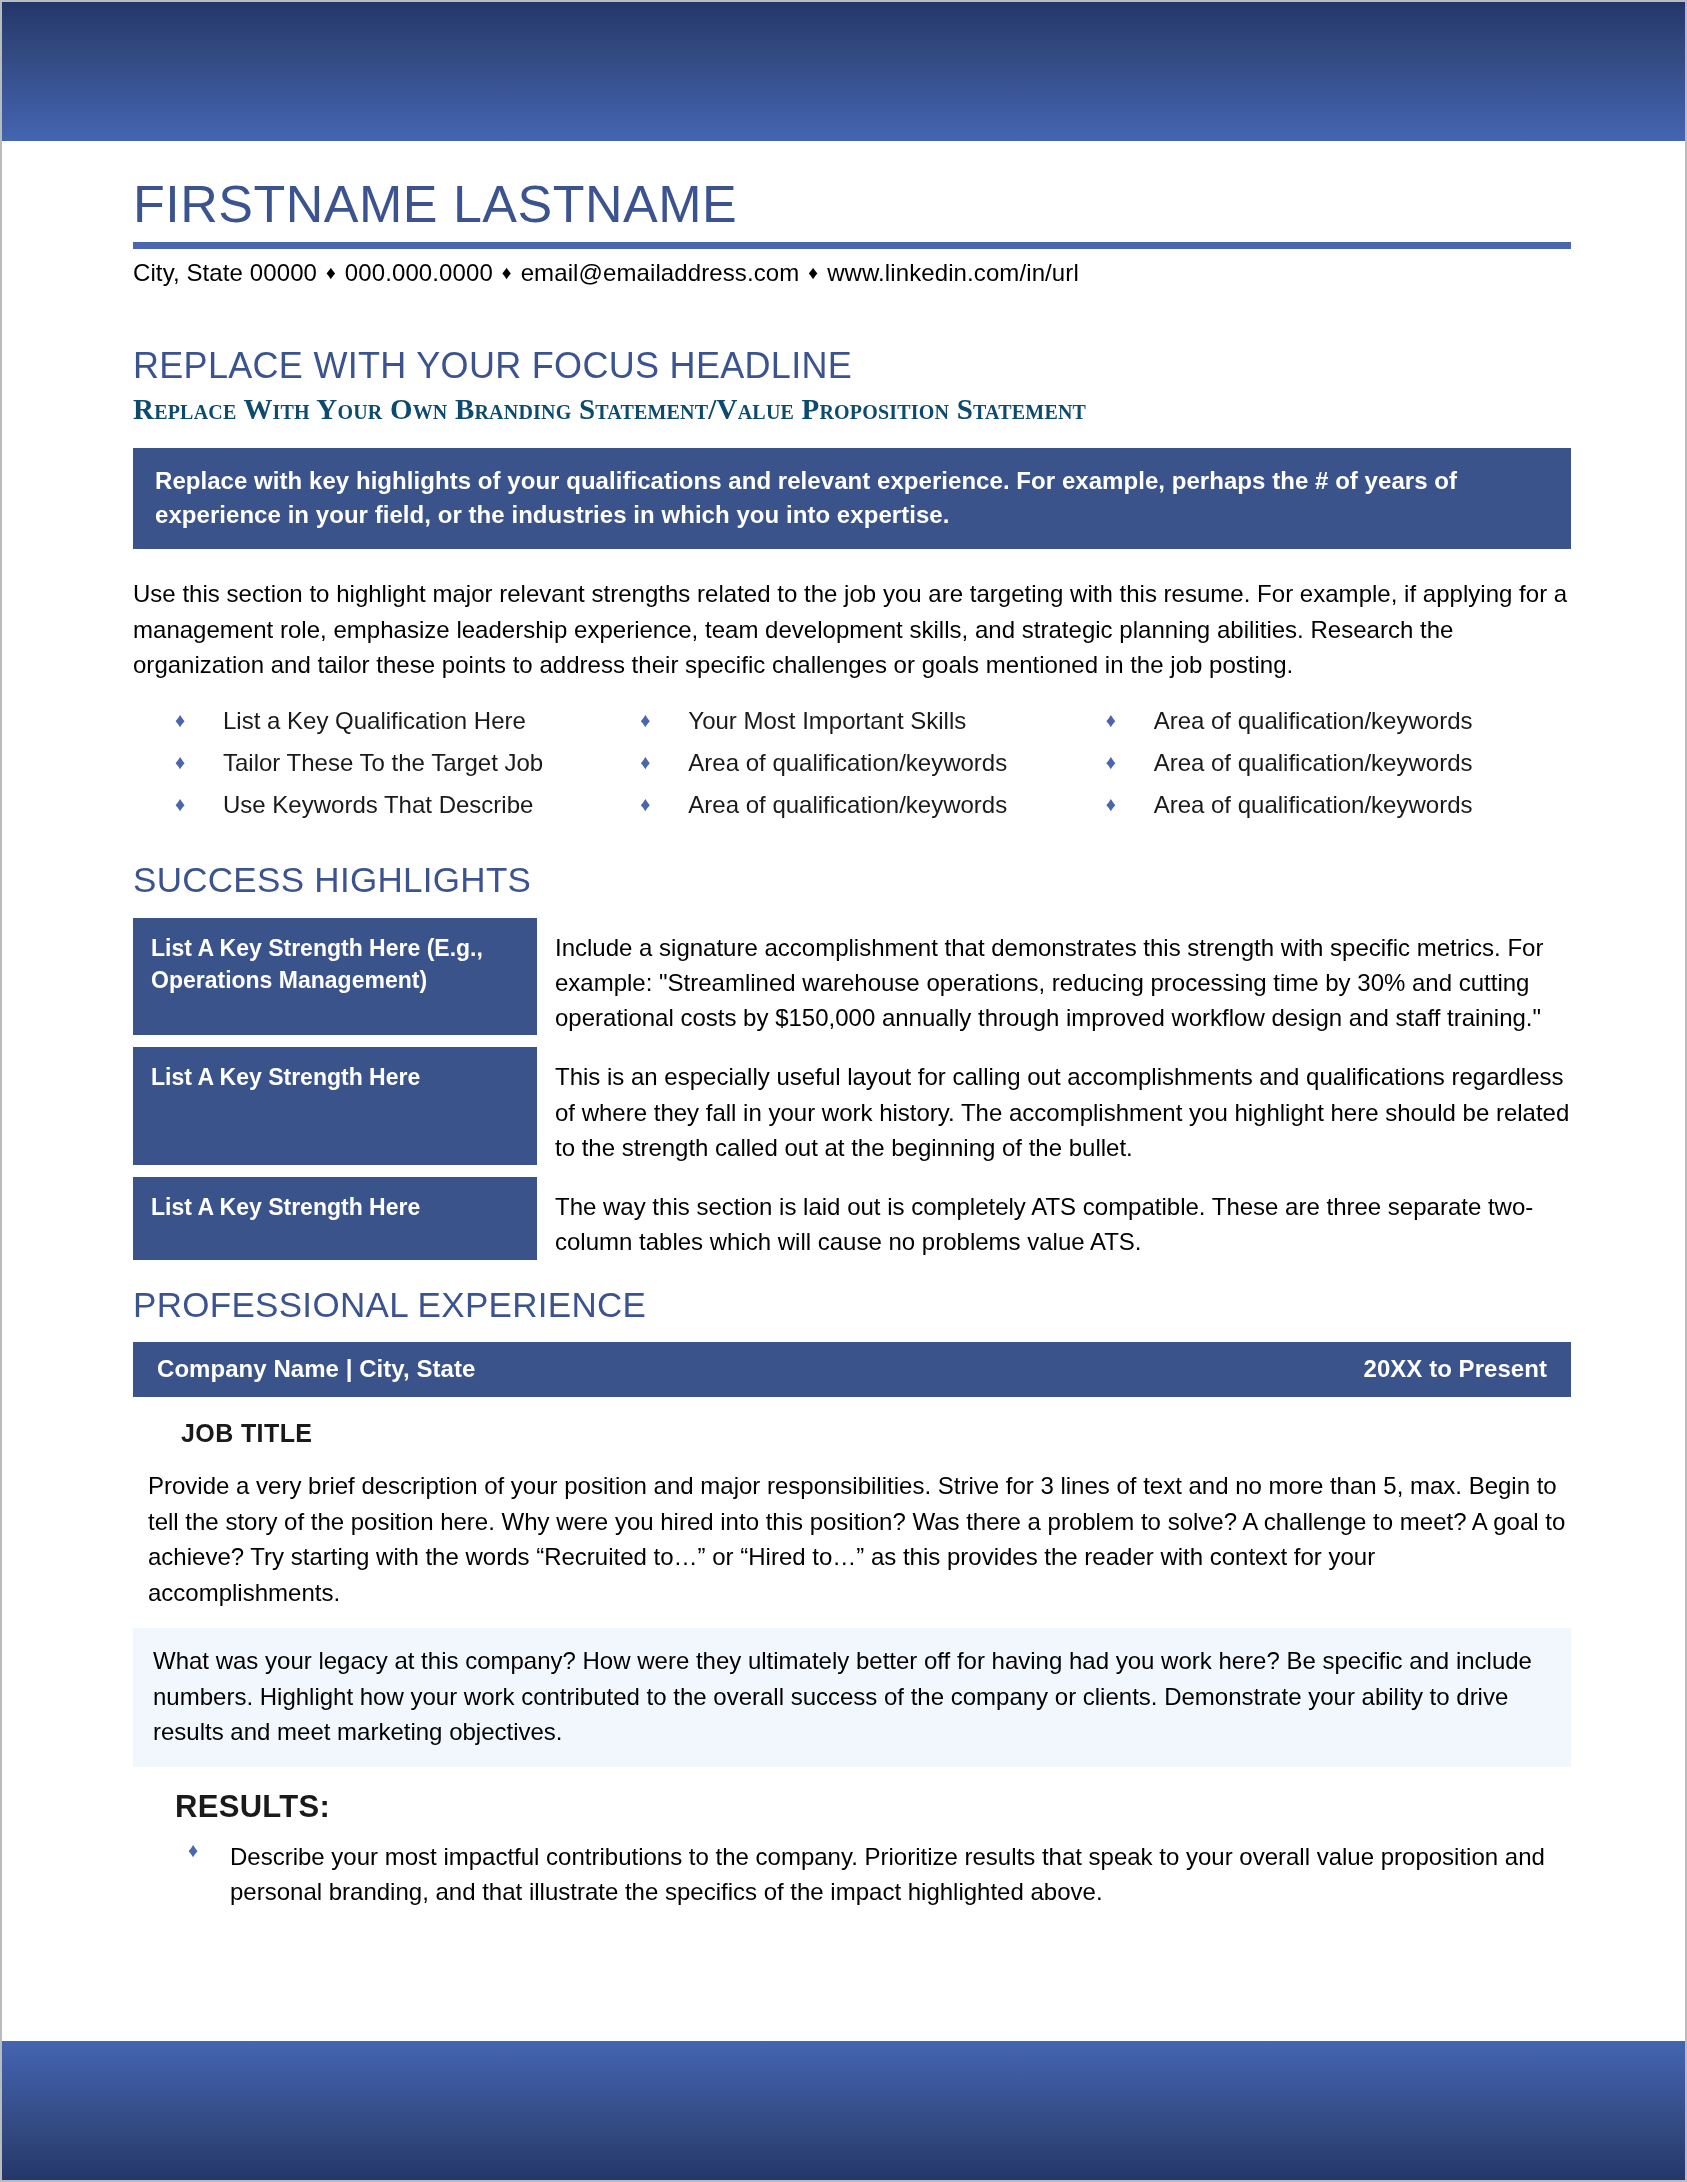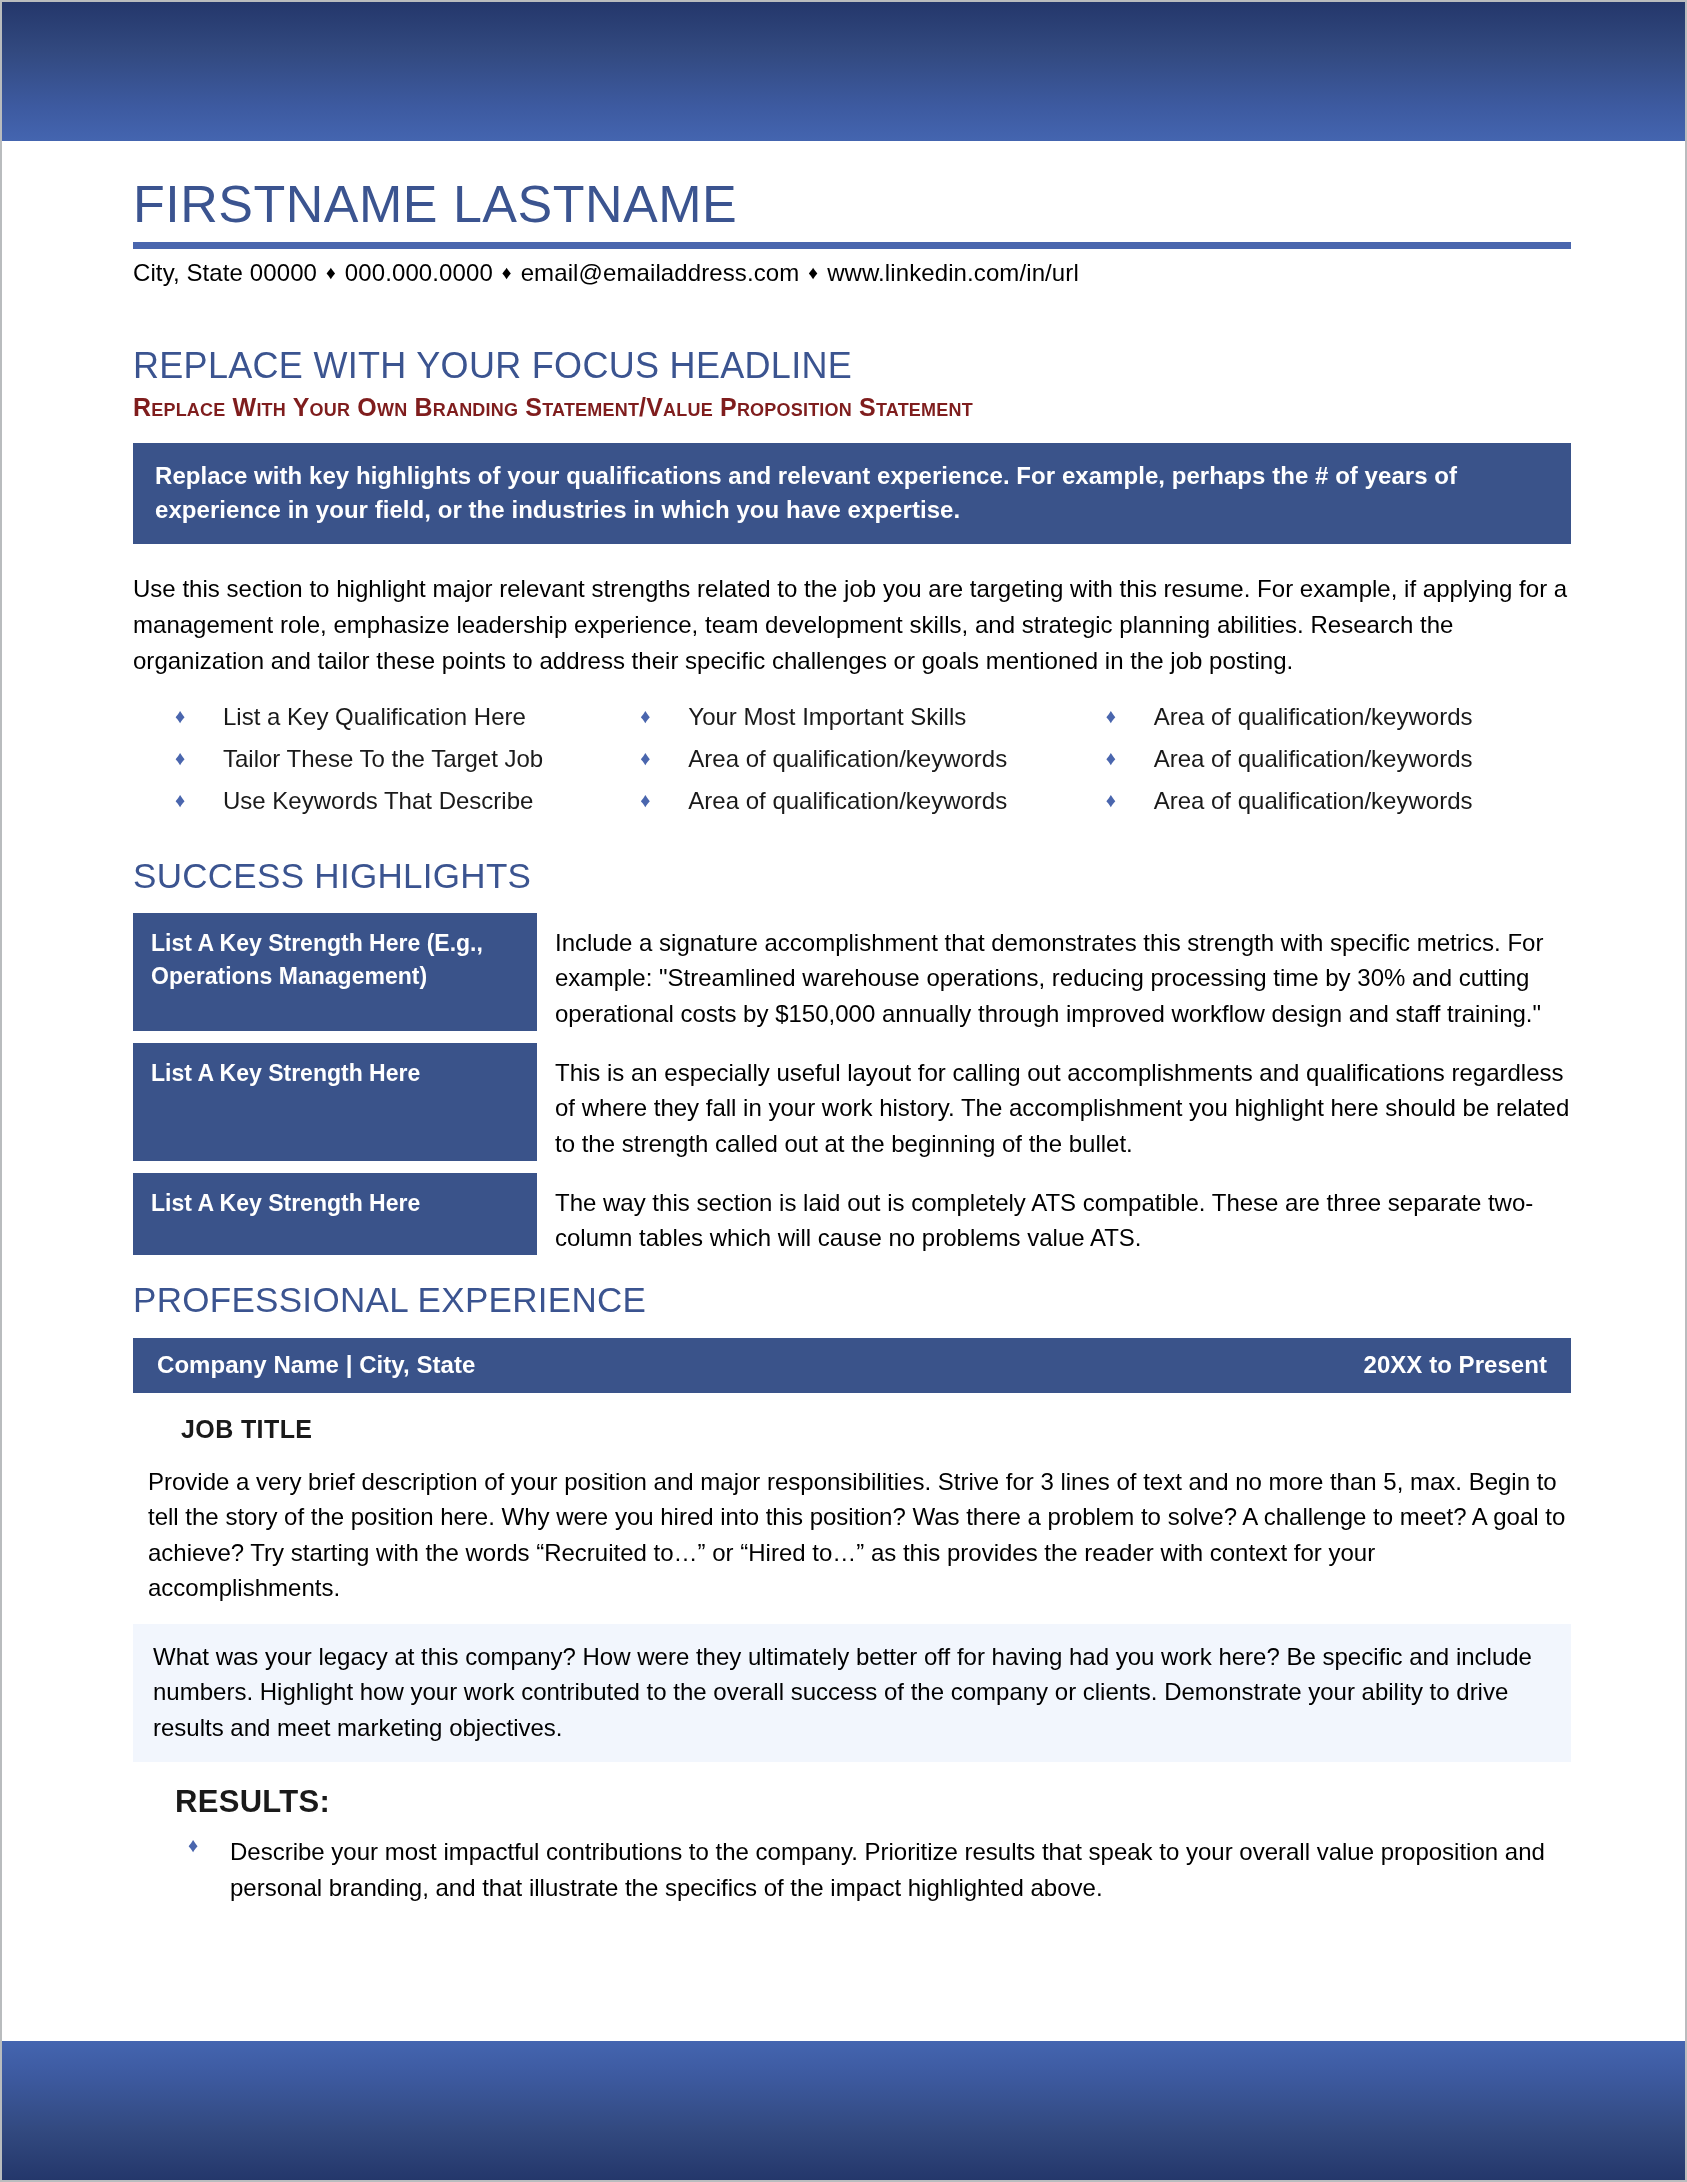--- a/index.html
+++ b/index.html
@@ -92,26 +92,27 @@
   .focus-block { margin-top: 59px; }
   .focus-headline {
     font-size: 36px;
     color: #3b5490;
     font-weight: 400;
     letter-spacing: 0.3px;
     line-height: 1.05;
   }
   .branding {
     margin-top: 9px;
-    font-size: 25px;
-    color: #7f1d1d;
+    font-size: 29px;
+    color: #0c4a6e;
     font-weight: 700;
     font-variant: small-caps;
     letter-spacing: 0.2px;
     line-height: 1.1;
+    font-family: Liberation Serif, serif;
   }
 
   
   .key-banner {
     margin-top: 22px;
     background: #3a538a;
     color: #ffffff;
     font-weight: 700;
     font-size: 24px;
     line-height: 1.42;
@@ -256,21 +257,21 @@
       <div class="name">FIRSTNAME LASTNAME</div>
       <div class="name-rule"></div>
       <div class="contact"><span>City, State 00000</span><span class="sep">♦</span><span>000.000.0000</span><span class="sep">♦</span><span>email@emailaddress.com</span><span class="sep">♦</span><span>www.linkedin.com/in/url</span></div>
     </div>
 
     <div class="focus-block">
       <div class="focus-headline">REPLACE WITH YOUR FOCUS HEADLINE</div>
       <div class="branding">Replace With Your Own Branding Statement/Value Proposition Statement</div>
     </div>
 
-    <div class="key-banner">Replace with key highlights of your qualifications and relevant experience. For example, perhaps the # of years of experience in your field, or the industries in which you have expertise.</div>
+    <div class="key-banner">Replace with key highlights of your qualifications and relevant experience. For example, perhaps the # of years of experience in your field, or the industries in which you into expertise.</div>
 
     <div class="intro-para">Use this section to highlight major relevant strengths related to the job you are targeting with this resume. For example, if applying for a management role, emphasize leadership experience, team development skills, and strategic planning abilities. Research the organization and tailor these points to address their specific challenges or goals mentioned in the job posting.</div>
 
     <div class="qual-cols">
       <div class="qual-item">
         <span class="dia">♦</span>
         <span>List a Key Qualification Here</span>
       </div>
       <div class="qual-item">
         <span class="dia">♦</span>

